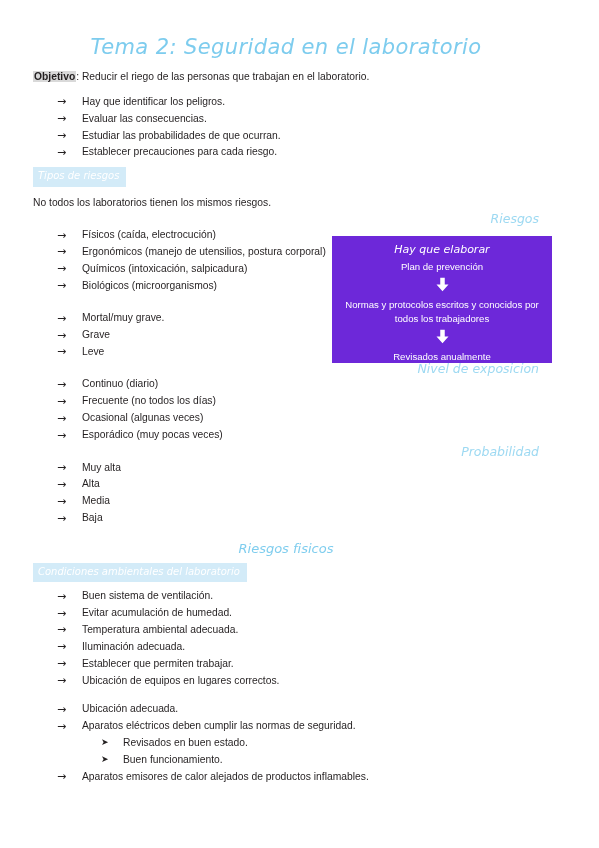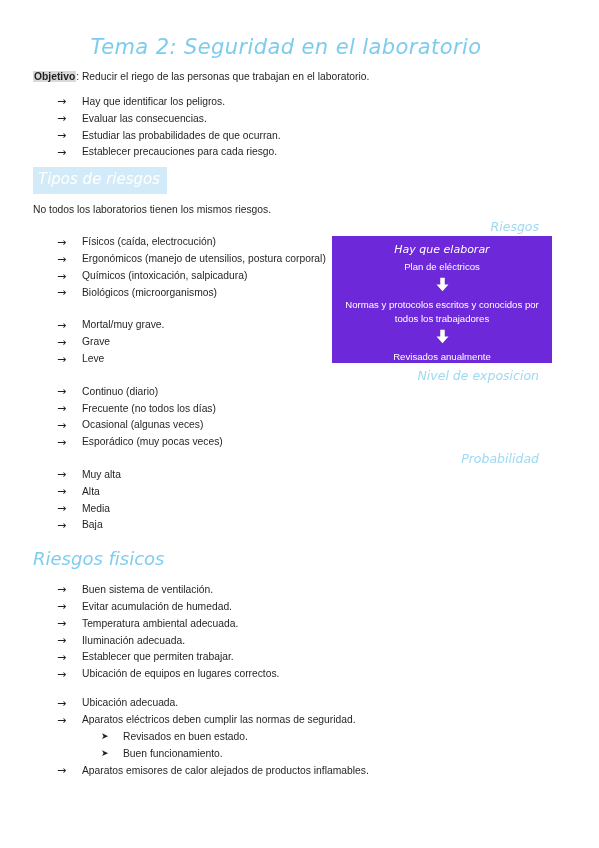--- a/index.html
+++ b/index.html
@@ -39,44 +39,44 @@
     text-align: center;
     font-family: "DejaVu Sans", sans-serif;
     font-size: 12.5px;
     font-weight: normal;
     font-style: italic;
     color: #8FD3F0;
     line-height: 1.1;
   }
   .center-heading {
     margin: 0;
-    text-align: left;
-    font-family: "DejaVu Sans", sans-serif;
-    font-size: 18px;
+    text-align: center;
+    font-family: "DejaVu Sans", sans-serif;
+    font-size: 13px;
     font-style: italic;
     font-weight: normal;
     color: #7FCDEE;
     line-height: 1.2;
   }
   .sub-heading {
     margin: 0;
     font-family: "DejaVu Sans", sans-serif;
     font-size: 12.5px;
     font-style: italic;
     font-weight: normal;
     color: #9DD9F2;
     line-height: 1.25;
     text-align: right;
   }
   .bar-heading {
     display: inline-block;
     background: #D3EBF8;
     color: #FFFFFF;
     font-family: "DejaVu Sans", sans-serif;
-    font-size: 15px;
+    font-size: 10px;
     font-style: italic;
     font-weight: normal;
     line-height: 1.45;
     padding: 2px 7px 3px 5px;
     white-space: nowrap;
   }
   .bar-row { margin: 0; line-height: 0; }
 
   
   .para {
@@ -239,20 +239,21 @@
       </ul>
     </div>
 
   <div class="spacer-14"></div>
 
   <h3 class="center-heading">Riesgos fisicos</h3>
 
   <div class="spacer-6"></div>
 
   <div id="fisicos-sections">
+      <div class="bar-row"><span class="bar-heading">Condiciones ambientales del laboratorio</span></div>
       <div class="spacer-6"></div>
       <ul class="arrow-list">
         <li><span class="arrow-marker">→</span><span>Buen sistema de ventilación.</span></li>
         <li><span class="arrow-marker">→</span><span>Evitar acumulación de humedad.</span></li>
         <li><span class="arrow-marker">→</span><span>Temperatura ambiental adecuada.</span></li>
         <li><span class="arrow-marker">→</span><span>Iluminación adecuada.</span></li>
         <li><span class="arrow-marker">→</span><span>Establecer que permiten trabajar.</span></li>
         <li><span class="arrow-marker">→</span><span>Ubicación de equipos en lugares correctos.</span></li>
       </ul>
       <div class="spacer-6"></div>
@@ -263,21 +264,21 @@
         <ul class="sub-list">
           <li><span class="tri-marker">➤</span><span>Revisados en buen estado.</span></li>
           <li><span class="tri-marker">➤</span><span>Buen funcionamiento.</span></li>
         </ul>
         <li><span class="arrow-marker">→</span><span>Aparatos emisores de calor alejados de productos inflamables.</span></li>
       </ul>
     </div>
 
   <div class="callout">
     <p class="callout-title">Hay que elaborar</p>
-    <p class="callout-text">Plan de eléctricos</p>
+    <p class="callout-text">Plan de prevención</p>
     <svg class="callout-arrow" viewBox="0 0 20 20">
       <path d="M7 1 H13 V10 H18 L10 19 L2 10 H7 Z" fill="#FFFFFF"></path>
     </svg>
     <p class="callout-text">Normas y protocolos escritos y conocidos por todos los trabajadores</p>
     <svg class="callout-arrow" viewBox="0 0 20 20">
       <path d="M7 1 H13 V10 H18 L10 19 L2 10 H7 Z" fill="#FFFFFF"></path>
     </svg>
     <p class="callout-text">Revisados anualmente</p>
   </div>
 

